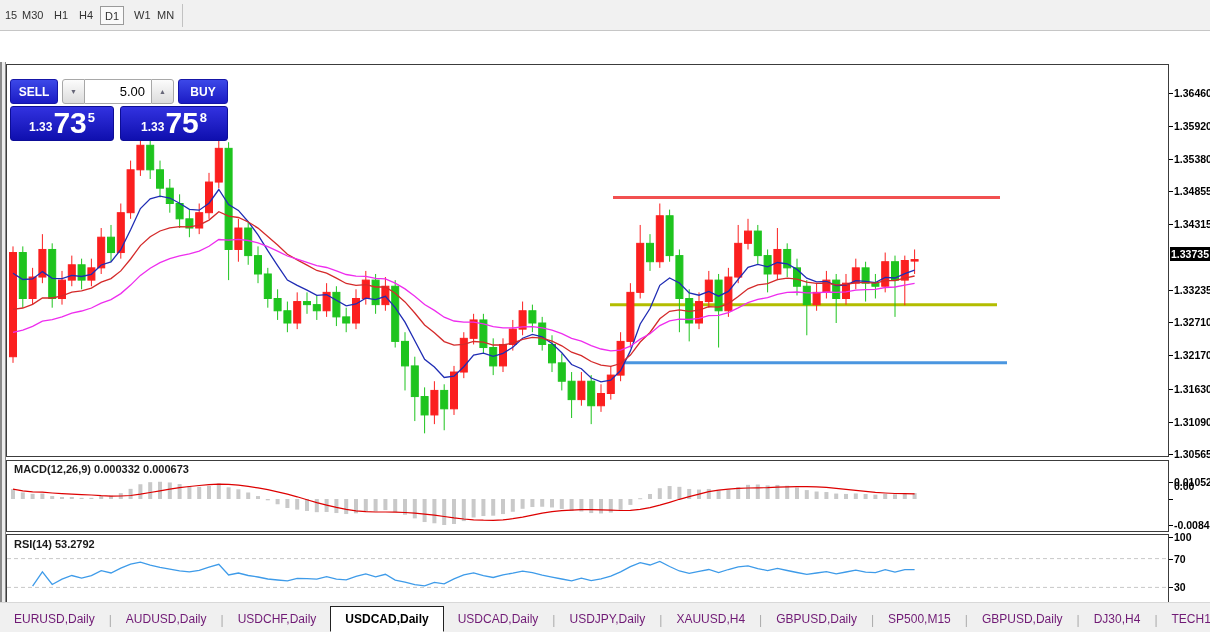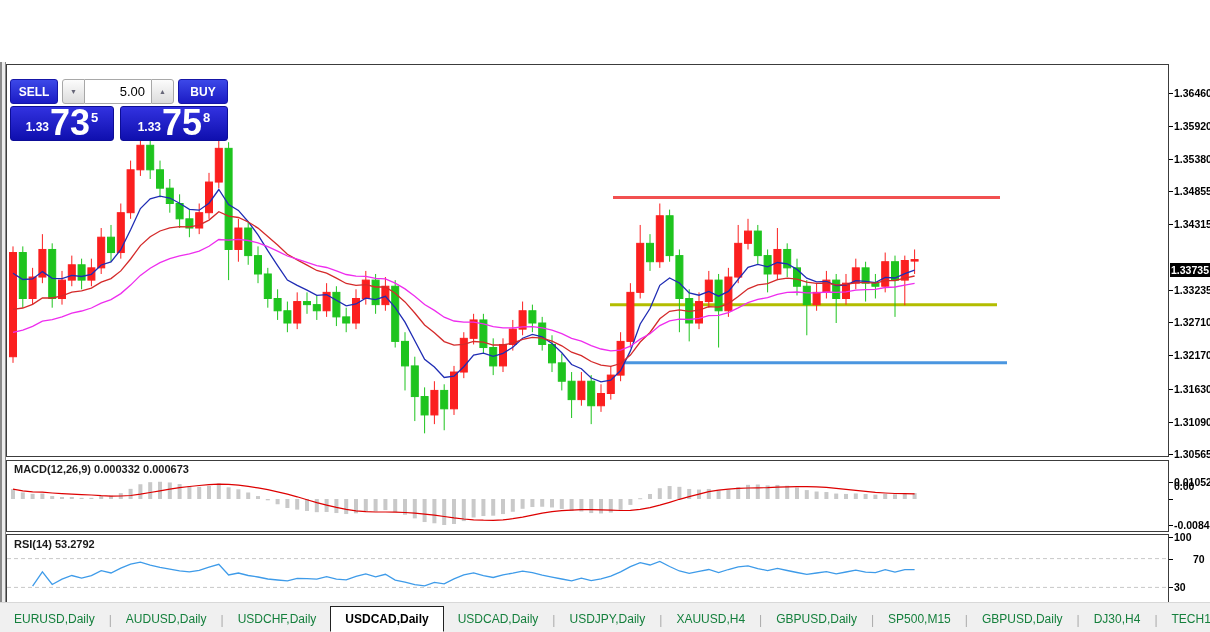--- a/index.html
+++ b/index.html
@@ -56,38 +56,48 @@
   #spin-up   { left:141px; border-radius:0 3px 3px 0; }
   #vol-field { position:absolute; left:75px; top:0; width:66px; height:25px; background:#fff;
     border:1px solid #a8a8a8; border-left:none; border-right:none; font-size:13px; color:#000;
     text-align:right; padding:0 6px 0 0; font-family:"Liberation Sans",sans-serif; }
   .price-tile { position:absolute; top:27px; height:35px; border-radius:3px;
     background:linear-gradient(#3232e0,#0f0fae); border:1px solid #0d0d96; color:#fff;
     display:flex; align-items:flex-end; justify-content:center; padding-bottom:2px; cursor:pointer; }
   #sell-tile { left:0; width:104px; }
   #buy-tile  { left:110px; width:108px; }
   .pt-small { font-size:12px; font-weight:700; margin-bottom:4px; }
-  .pt-big { font-size:36px; font-weight:700; line-height:30px; margin:0 1px; }
+  .pt-big { font-size:30px; font-weight:700; line-height:30px; margin:0 1px; }
   .pt-sup { font-size:13px; font-weight:700; transform:translateY(-13px); }
 
   
   #tabbar { position:absolute; left:0; top:602px; width:1210px; height:30px;
     background:#f0f0f0; border-top:1px solid #d8d8d8; display:flex; align-items:flex-end; }
   #tabbar .spacer { width:14px; }
-  .tab { height:24px; line-height:22px; padding:0 14px; font-size:12px; color:#15803d;
+  .tab { height:24px; line-height:22px; padding:0 14px; font-size:12px; color:#701a75;
     white-space:nowrap; cursor:pointer; }
   .tab.active { background:#fff; color:#000; font-weight:700; border:1px solid #222;
     border-bottom:1px solid #fff; height:26px; line-height:24px; }
   .tab-sep { color:#aaa; font-size:12px; line-height:24px; }
 </style>
 </head>
 <body>
 
 <div id="app">
 
+  <div id="toolbar">
+      <div class="tf-item" style="left:1px;">15</div>
+      <div class="tf-item" style="left:18px;">M30</div>
+      <div class="tf-item" style="left:50px;">H1</div>
+      <div class="tf-item" style="left:75px;">H4</div>
+      <div class="tf-item active" style="left:100px;">D1</div>
+      <div class="tf-item" style="left:130px;">W1</div>
+      <div class="tf-item" style="left:153px;">MN</div>
+      <div class="tb-sep" style="left:182px;"></div>
+    </div>
 
   <div id="chart-win">
     <div id="left-gutter"></div>
 
     <div id="main-panel" class="panel">
       <svg id="main-svg" width="1161" height="391">
           <line x1="606" x2="993" y1="132.37617554858957" y2="132.37617554858957" stroke="#f25050" stroke-width="3"></line>
           <line x1="603" x2="990" y1="239.62539184952897" y2="239.62539184952897" stroke="#b3bd00" stroke-width="3"></line>
           <line x1="611" x2="1000" y1="297.8463949843255" y2="297.8463949843255" stroke="#4a96e0" stroke-width="3"></line>
           <line x1="6" x2="6" y1="181.40438871473376" y2="297.8463949843255" stroke="#fb1f1f" stroke-width="1"></line>
@@ -426,34 +436,34 @@
         <div class="tick-label" style="top:285px;">1.32710</div>
         <div class="tick-mark" style="top:324px;"></div>
         <div class="tick-label" style="top:318px;">1.32170</div>
         <div class="tick-mark" style="top:358px;"></div>
         <div class="tick-label" style="top:352px;">1.31630</div>
         <div class="tick-mark" style="top:391px;"></div>
         <div class="tick-label" style="top:385px;">1.31090</div>
         <div class="tick-mark" style="top:423px;"></div>
         <div class="tick-label" style="top:417px;">1.30565</div>
       </div>
-    <div id="cur-price" style="top: 232px;">1.33735</div>
+    <div id="cur-price" style="top: 216px;">1.33735</div>
     <div id="macd-axis">
         <div class="tick-mark" style="top:451px;"></div>
         <div class="tick-label" style="top:445px;">0.010525</div>
         <div class="tick-mark" style="top:468px;"></div>
         <div class="tick-label" style="top:449px;">0.00</div>
         <div class="tick-mark" style="top:494px;"></div>
         <div class="tick-label" style="top:488px;">-0.0084</div>
       </div>
     <div id="rsi-axis">
         <div class="tick-mark" style="top:506px;"></div>
         <div class="tick-label" style="top:500px;">100</div>
         <div class="tick-mark" style="top:528px;"></div>
-        <div class="tick-label" style="top:522px;margin-left:19px;">70</div>
+        <div class="tick-label" style="top:522px;">70</div>
         <div class="tick-mark" style="top:556px;"></div>
         <div class="tick-label" style="top:550px;">30</div>
         <div class="tick-mark" style="top:578px;"></div>
         <div class="tick-label" style="top:572px;">0</div>
       </div>
     <div id="date-axis">
         <div class="date-tick" style="left:27px;"></div>
         <div class="date-label" style="left:27px;">4 Dec 2018</div>
         <div class="date-tick" style="left:92px;"></div>
         <div class="date-label" style="left:92px;">13 Dec 2018</div>

